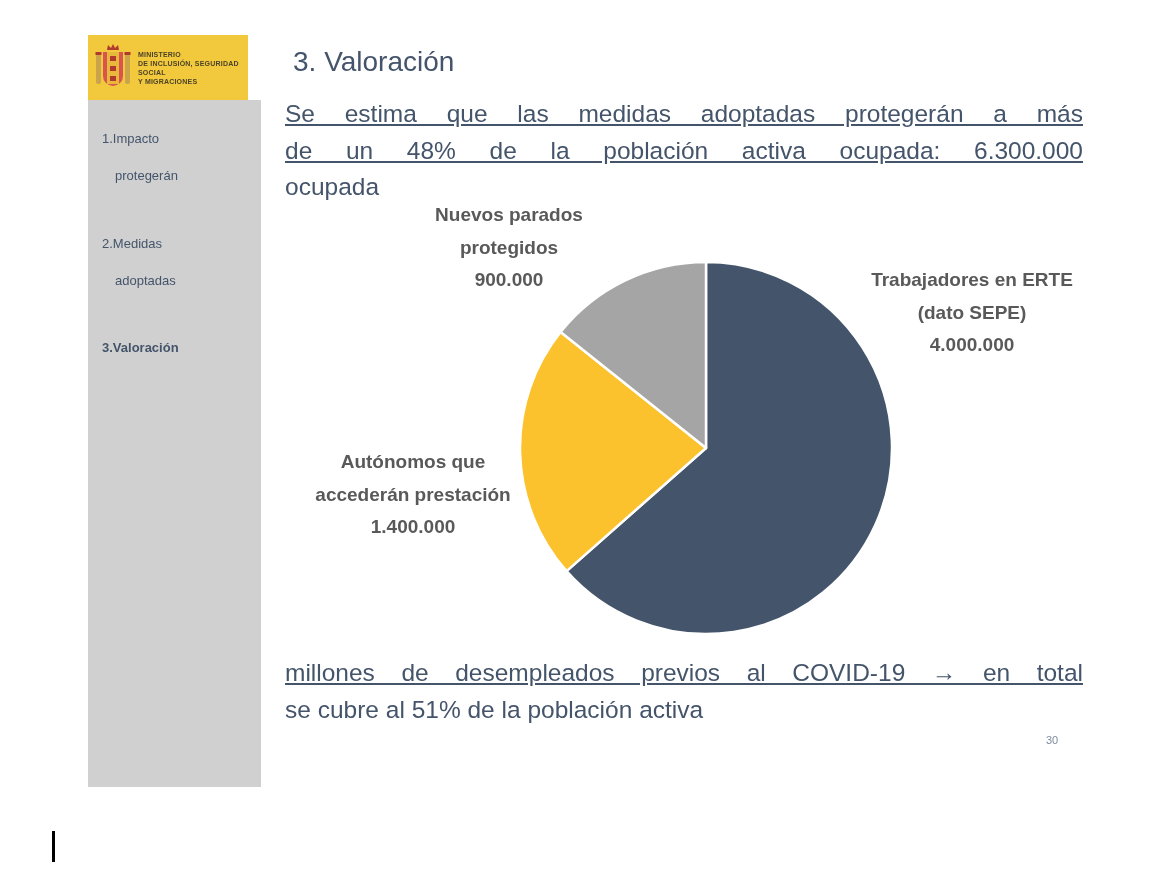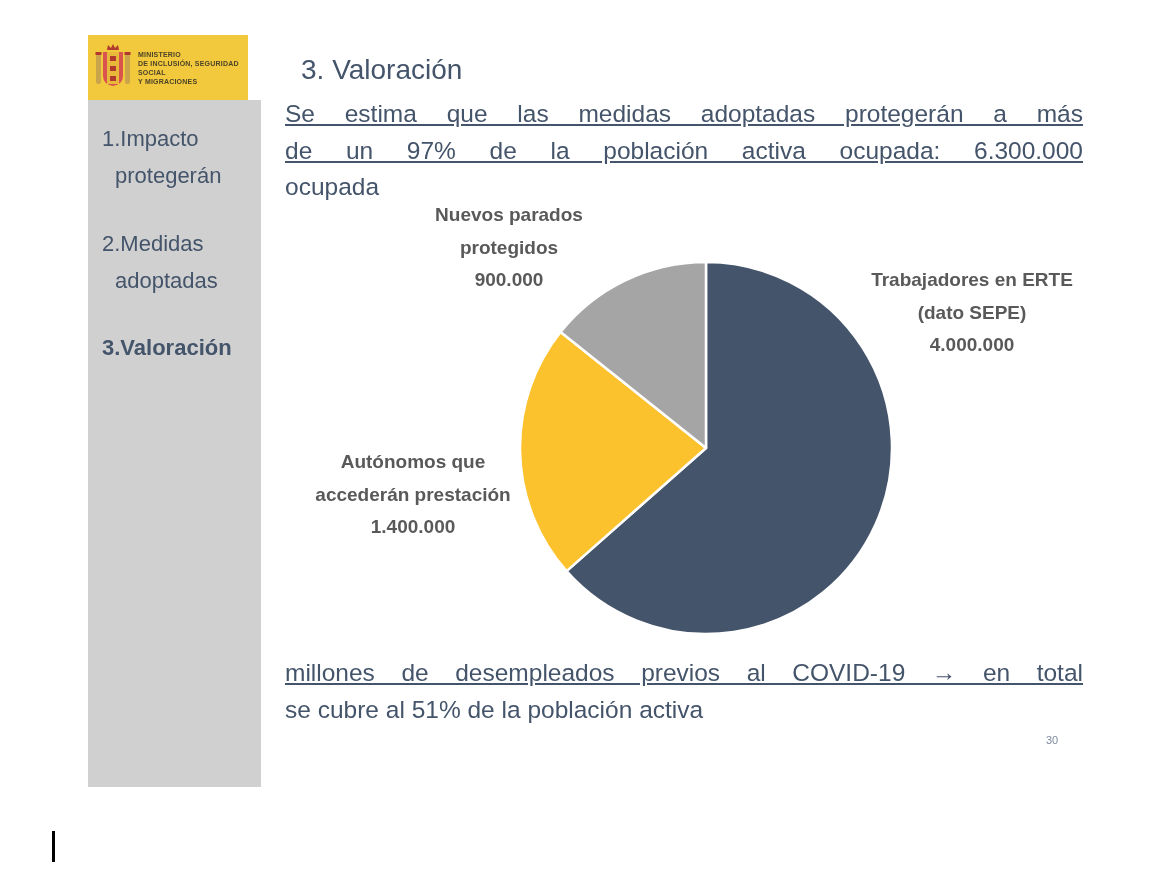--- a/index.html
+++ b/index.html
@@ -25,21 +25,21 @@
     white-space:pre-line;letter-spacing:.2px;
   }
 
   
   .sidebar{
     left:88px;top:100px;width:173px;height:687px;
     background:#D0D0D0;
   }
   .nav-item{
     position:absolute;left:14px;right:6px;
-    font-size:22px;line-height:37px;
+    font-size:13px;line-height:37px;
     color:#44546A;cursor:pointer;
   }
   .nav-item .l2{padding-left:13px;}
   .nav-item.active{font-weight:700;}
   #nav-1{top:20px;}
   #nav-2{top:125px;}
   #nav-3{top:229px;}
 
   
   .title{
@@ -110,25 +110,25 @@
   </div>
   <div id="nav-2" class="nav-item">
     <div class="l1">2.Medidas</div>
     <div class="l2">adoptadas</div>
   </div>
   <div id="nav-3" class="nav-item active">
     <div class="l1">3.Valoración</div>
   </div>
 </nav>
 
-<h1 class="abs title" style="margin:16px;font-weight:400;">3. Valoración</h1>
+<h1 class="abs title" style="margin:8px;font-weight:400;">3. Valoración</h1>
 
 <div id="para-intro" class="abs para">
   <div class="just">Se estima que las medidas adoptadas protegerán a más</div>
-  <div class="just">de un 97% de la población activa ocupada: 6.300.000</div>
+  <div class="just">de un 48% de la población activa ocupada: 6.300.000</div>
   <div>ocupada</div>
 </div>
 
 <svg id="pie-svg" class="abs" viewBox="0 0 380 380">
     <path d="M 190 190 L 190.00 4.00 A 186 186 0 1 1 50.54 313.07 Z" fill="#44546A" stroke="#FFFFFF" stroke-width="2.5" stroke-linejoin="round"></path>
     <path d="M 190 190 L 50.54 313.07 A 186 186 0 0 1 44.58 74.03 Z" fill="#FCC22D" stroke="#FFFFFF" stroke-width="2.5" stroke-linejoin="round"></path>
     <path d="M 190 190 L 44.58 74.03 A 186 186 0 0 1 190.00 4.00 Z" fill="#A5A5A5" stroke="#FFFFFF" stroke-width="2.5" stroke-linejoin="round"></path>
   </svg>
 
 <div id="label-erte" class="chart-label">Trabajadores en ERTE

